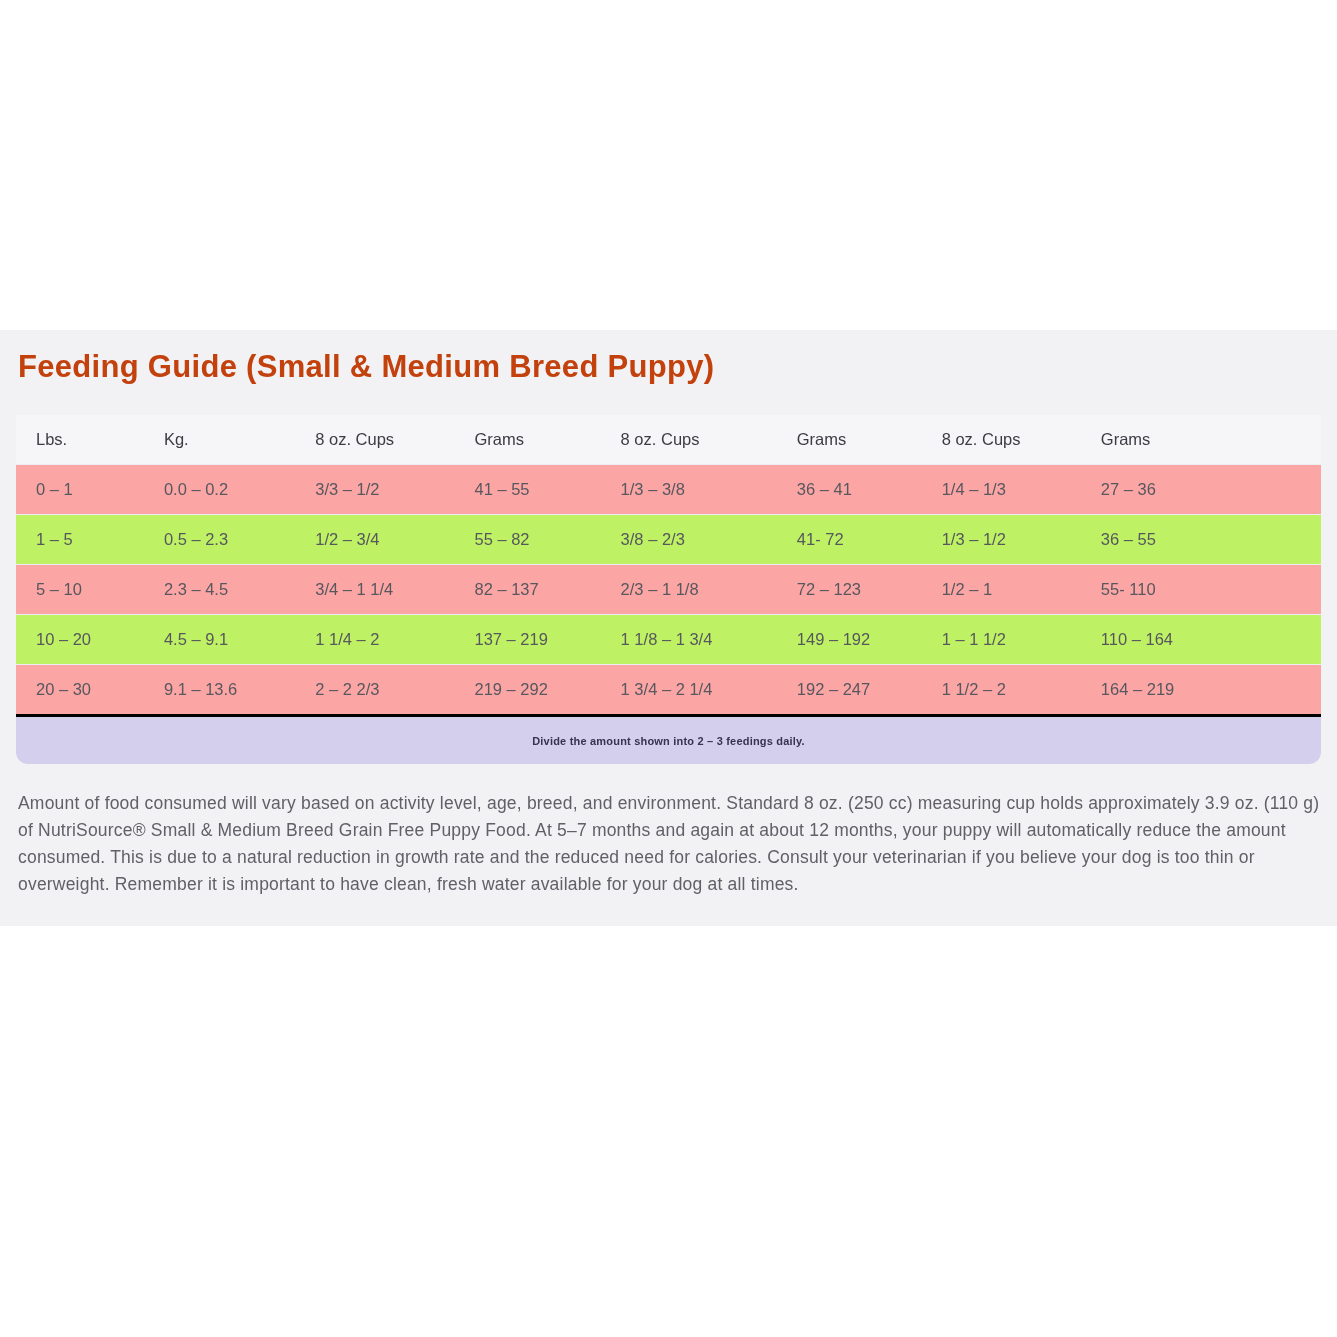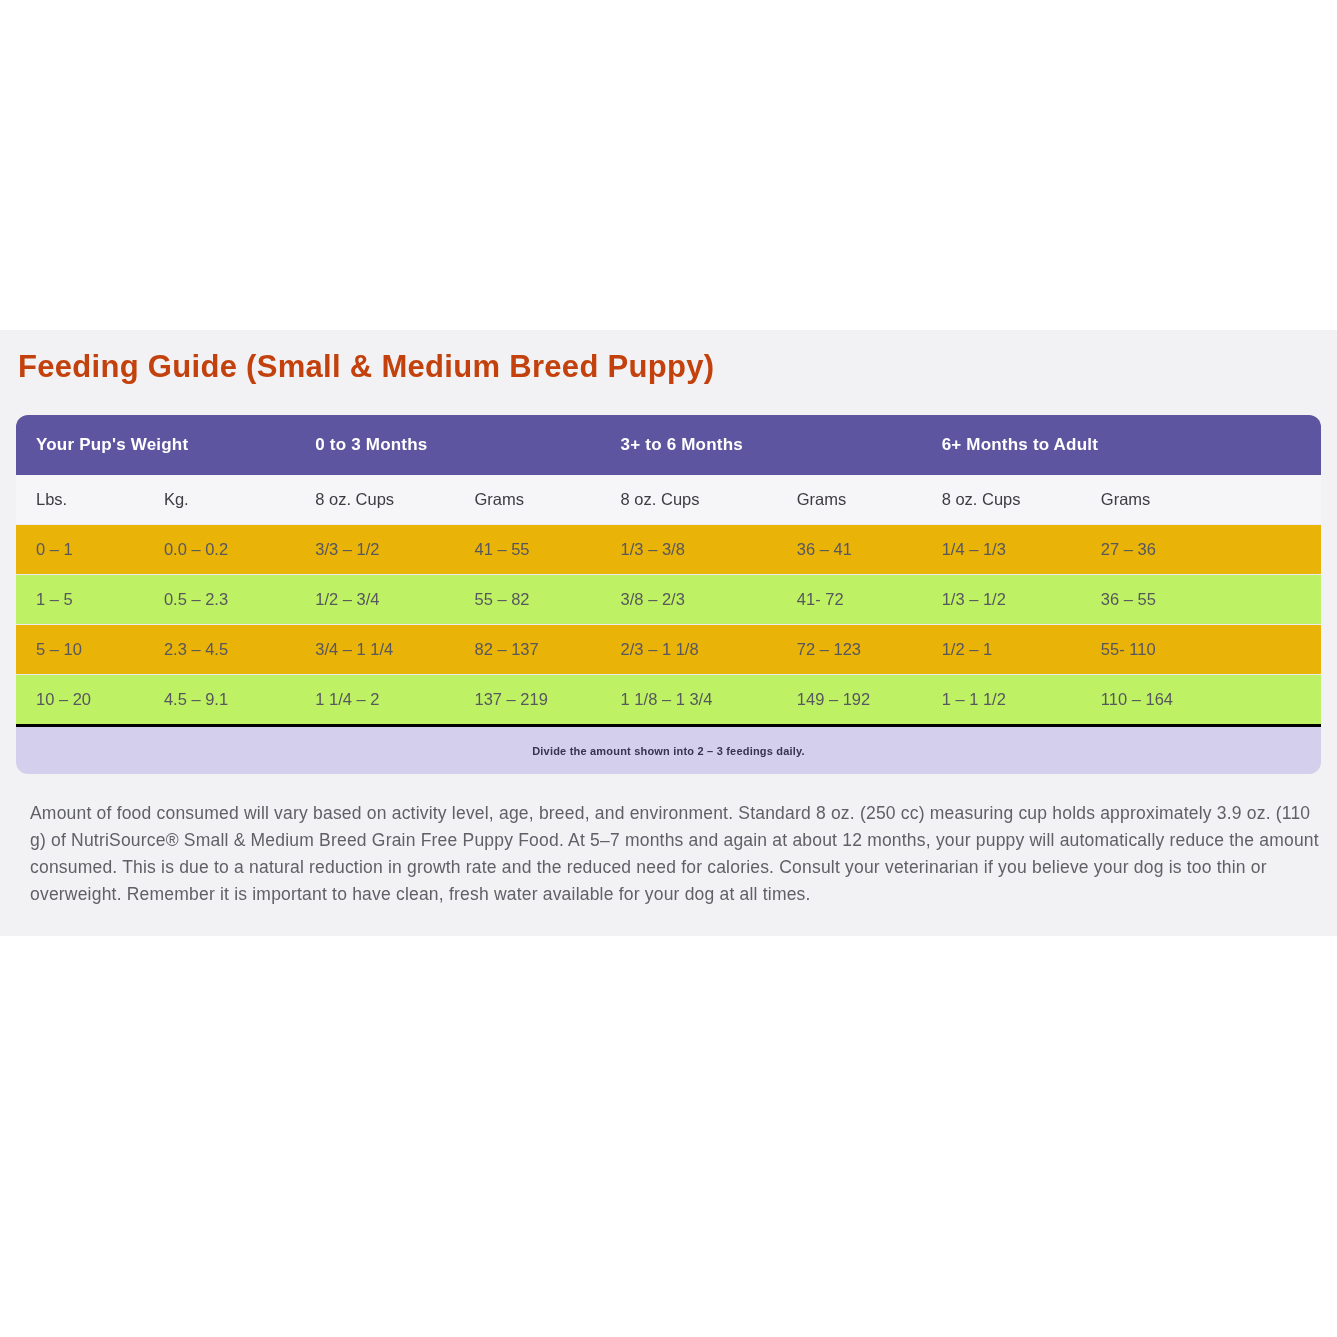--- a/index.html
+++ b/index.html
@@ -60,37 +60,37 @@
     font-size: 16.5px;
     height: 49px;
     margin-top: 7px;
   }
   tr.data-row td {
     color: #57575e;
     font-size: 16.5px;
     height: 50px;
     border-top: 1px solid #ebebf1;
   }
-  tr.data-row.even td { background: #eab308; }
+  tr.data-row.even td { background: #fca5a5; }
   tr.data-row.odd td  { background: #bef264; }
   tr.footer-row td {
     background: #d3cfec;
     color: #383353;
     font-size: 11px;
     font-weight: 700;
     height: 50px;
     text-align: center;
     padding: 0;
     border-top: 3px solid #000000;
     border-bottom-left-radius: 12px;
     border-bottom-right-radius: 12px;
     letter-spacing: 0.2px;
   }
   .description {
-    margin: 26px 17px 0 30px;
+    margin: 26px 17px 0 18px;
     color: #606067;
     font-size: 17.5px;
     line-height: 27px;
     letter-spacing: 0.2px;
   }
 </style>
 </head>
 <body>
 
 <div class="top-spacer"></div>
@@ -105,26 +105,20 @@
         <col class="c1">
           <col class="c2">
           <col class="c3">
           <col class="c4">
         <col class="c5">
           <col class="c6">
           <col class="c7">
           <col class="c8">
       </colgroup>
       <thead>
-        <tr class="group-row">
-          <th colspan="2">Your Pup's Weight</th>
-          <th colspan="2">0 to 3 Months</th>
-          <th colspan="2">3+ to 6 Months</th>
-          <th colspan="2">6+ Months to Adult</th>
-        </tr>
         <tr class="subhead-row">
           <td>Lbs.</td>
           <td>Kg.</td>
           <td>8 oz. Cups</td>
           <td>Grams</td>
           <td>8 oz. Cups</td>
           <td>Grams</td>
           <td>8 oz. Cups</td>
           <td>Grams</td>
         </tr>
@@ -163,20 +157,30 @@
         <tr class="data-row odd">
           <td>10 – 20</td>
           <td>4.5 – 9.1</td>
           <td>1 1/4 – 2</td>
           <td>137 – 219</td>
           <td>1 1/8 – 1 3/4</td>
           <td>149 – 192</td>
           <td>1 – 1 1/2</td>
           <td>110 – 164</td>
         </tr>
+        <tr class="data-row even">
+          <td>20 – 30</td>
+          <td>9.1 – 13.6</td>
+          <td>2 – 2 2/3</td>
+          <td>219 – 292</td>
+          <td>1 3/4 – 2 1/4</td>
+          <td>192 – 247</td>
+          <td>1 1/2 – 2</td>
+          <td>164 – 219</td>
+        </tr>
       </tbody>
       <tfoot>
         <tr class="footer-row">
           <td colspan="8">Divide the amount shown into 2 – 3 feedings daily.</td>
         </tr>
       </tfoot>
     </table>
   </div>
 
   <p class="description">Amount of food consumed will vary based on activity level, age, breed, and environment. Standard 8 oz. (250 cc) measuring cup holds approximately 3.9 oz. (110 g) of NutriSource® Small &amp; Medium Breed Grain Free Puppy Food. At 5–7 months and again at about 12 months, your puppy will automatically reduce the amount consumed. This is due to a natural reduction in growth rate and the reduced need for calories. Consult your veterinarian if you believe your dog is too thin or overweight. Remember it is important to have clean, fresh water available for your dog at all times.</p>

